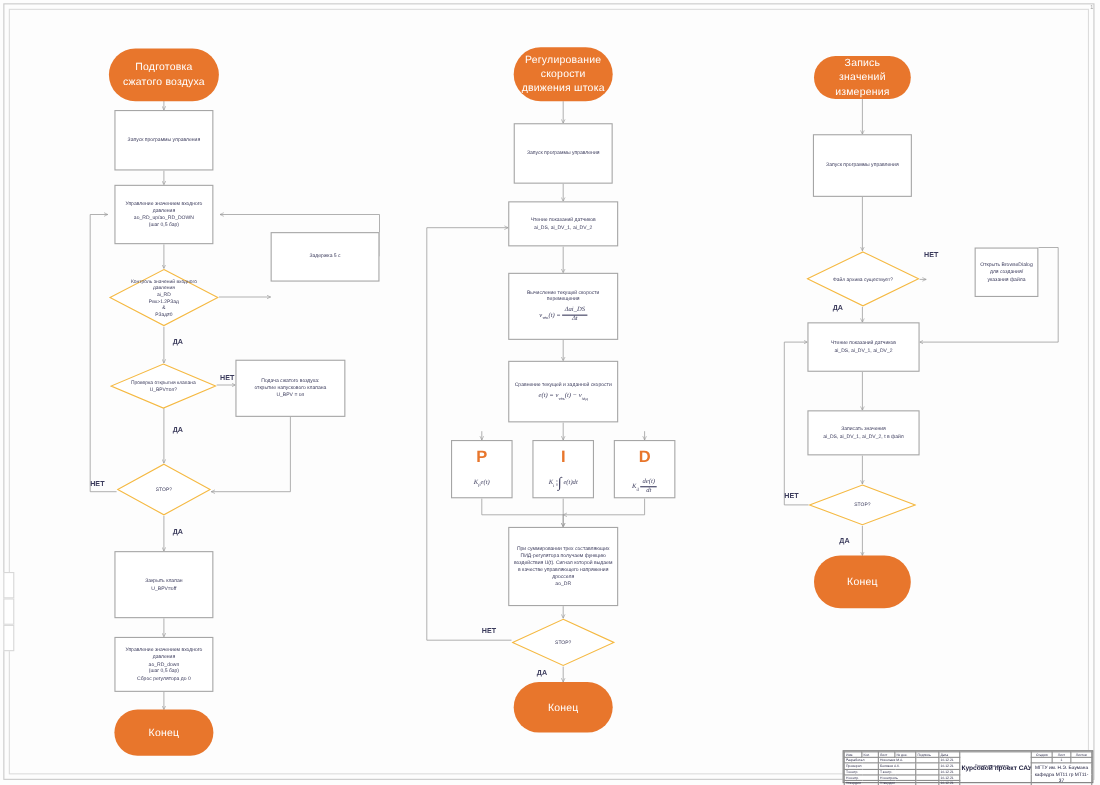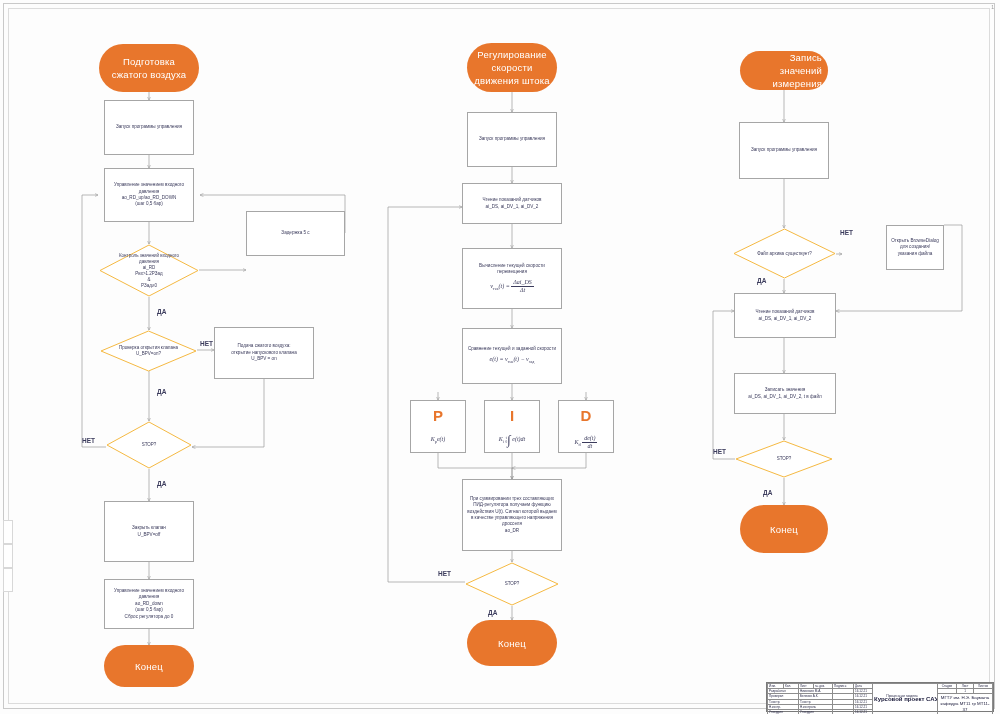--- a/index.html
+++ b/index.html
@@ -358,21 +358,21 @@
         <polygon points="47,1 93,22 47,43 1,22" fill="#ffffff" stroke="#f5b942" stroke-width="1"></polygon>
       </svg>
     <div class="decision-label">STOP?</div>
   </div>
 
   <div class="node terminal" style="left:467px; top:620px; width:90px; height:46px;">Конец</div>
 
   <div class="branch" style="left:438px; top:570px;">НЕТ</div>
   <div class="branch" style="left:488px; top:609px;">ДА</div>
 
-  <div class="node terminal" style="left:740px; top:51px; width:88px; height:39px;text-align:right;">Запись значений измерения</div>
+  <div class="node terminal" style="left:740px; top:51px; width:88px; height:39px;">Запись значений измерения</div>
 
   <div class="node process" style="left:739px; top:122px; width:90px; height:57px;">Запуск программы управления</div>
 
   <div class="decision-wrap" style="left:733px; top:228px; width:103px; height:51px;">
     <svg width="103" height="51" viewBox="0 0 103 51">
         <polygon points="51.5,1 102,25.5 51.5,50 1,25.5" fill="#ffffff" stroke="#f5b942" stroke-width="1"></polygon>
       </svg>
     <div class="decision-label">Файл архива существует?</div>
   </div>
 

